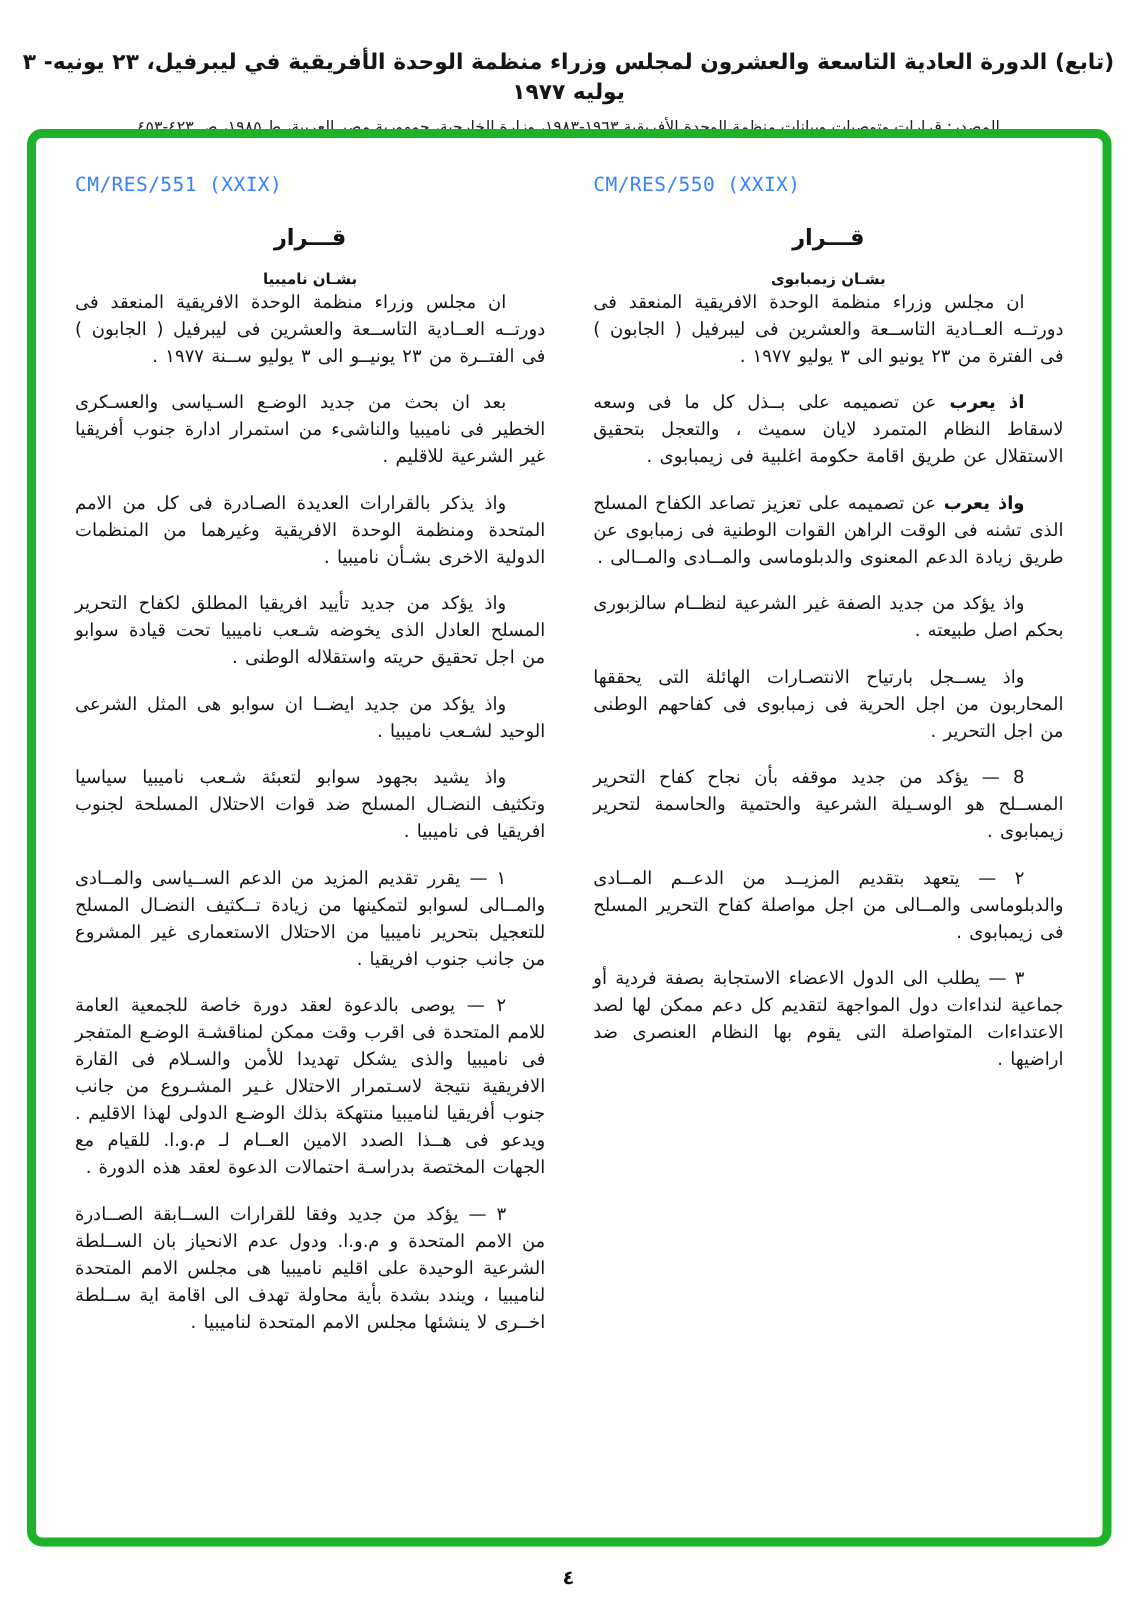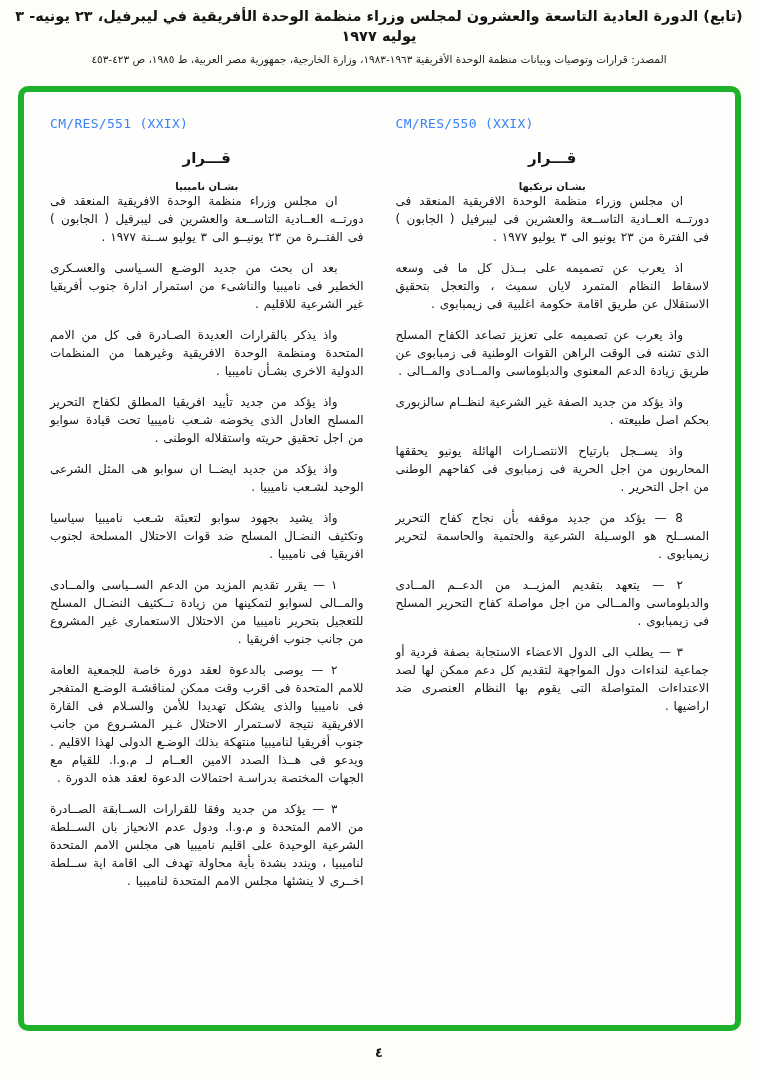--- a/index.html
+++ b/index.html
@@ -8,21 +8,21 @@
     width: 758px; height: 1078px;
     background: #fdfdfa;
     font-family: "DejaVu Sans", sans-serif;
     color: #151515;
     position: relative;
     overflow: hidden;
   }
   .page-header {
     direction: rtl;
     text-align: center;
-    padding-top: 6px;
+    padding-top: 32px;
   }
   .header-title {
     font-weight: bold;
     font-size: 14.5px;
     letter-spacing: 0.2px;
     line-height: 1.4;
   }
   .header-source {
     font-weight: normal;
     font-size: 10.5px;
@@ -70,21 +70,21 @@
   }
   .para {
     direction: rtl;
     text-align: justify;
     font-size: 12px;
     line-height: 1.5;
     margin-bottom: 13px;
     text-indent: 26px;
     word-spacing: 1px;
   }
-  .para b { font-weight: normal; margin-top: 36px; }
+  .para b { font-weight: bold; margin-top: 36px; }
   .page-number {
     position: absolute;
     left: 0; right: 0;
     bottom: 18px;
     text-align: center;
     font-size: 13px;
     font-weight: bold;
   }
 </style>
 </head>
@@ -94,27 +94,27 @@
   <div class="header-title">(تابع) الدورة العادية التاسعة والعشرون لمجلس وزراء منظمة الوحدة الأفريقية في ليبرفيل، ٢٣ يونيه- ٣ يوليه ١٩٧٧</div>
   <div class="header-source">المصدر: قرارات وتوصيات وبيانات منظمة الوحدة الأفريقية ١٩٦٣-١٩٨٣، وزارة الخارجية، جمهورية مصر العربية، ط ١٩٨٥، ص ٤٢٣-٤٥٣</div>
 </header>
 
 <section class="resolution-box">
   <div class="columns">
 
     <article class="col">
       <div class="doc-number">CM/RES/550 (XXIX)</div>
       <div class="res-heading">قـــرار</div>
-      <div class="res-subject">بشـان ترتكبها</div>
+      <div class="res-subject">بشـان زيمبابوى</div>
       <div>
           <p class="para">ان مجلس وزراء منظمة الوحدة الافريقية المنعقد فى دورتــه العــادية التاســعة والعشرين فى ليبرفيل ( الجابون ) فى الفترة من ٢٣ يونيو الى ٣ يوليو ١٩٧٧ .</p>
           <p class="para"><b>اذ يعرب </b>عن تصميمه على بــذل كل ما فى وسعه لاسقاط النظام المتمرد لايان سميث ، والتعجل بتحقيق الاستقلال عن طريق اقامة حكومة اغلبية فى زيمبابوى .</p>
           <p class="para"><b>واذ يعرب </b>عن تصميمه على تعزيز تصاعد الكفاح المسلح الذى تشنه فى الوقت الراهن القوات الوطنية فى زمبابوى عن طريق زيادة الدعم المعنوى والدبلوماسى والمــادى والمــالى .</p>
           <p class="para">واذ يؤكد من جديد الصفة غير الشرعية لنظــام سالزبورى بحكم اصل طبيعته .</p>
-          <p class="para">واذ يســجل بارتياح الانتصـارات الهائلة يونيو يحققها المحاربون من اجل الحرية فى زمبابوى فى كفاحهم الوطنى من اجل التحرير .</p>
+          <p class="para">واذ يســجل بارتياح الانتصـارات الهائلة التى يحققها المحاربون من اجل الحرية فى زمبابوى فى كفاحهم الوطنى من اجل التحرير .</p>
           <p class="para">8 — يؤكد من جديد موقفه بأن نجاح كفاح التحرير المســلح هو الوسـيلة الشرعية والحتمية والحاسمة لتحرير زيمبابوى .</p>
           <p class="para">٢ — يتعهد بتقديم المزيــد من الدعــم المــادى والدبلوماسى والمــالى من اجل مواصلة كفاح التحرير المسلح فى زيمبابوى .</p>
           <p class="para">٣ — يطلب الى الدول الاعضاء الاستجابة بصفة فردية أو جماعية لنداءات دول المواجهة لتقديم كل دعم ممكن لها لصد الاعتداءات المتواصلة التى يقوم بها النظام العنصرى ضد اراضيها .</p>
         </div>
     </article>
 
     <article class="col">
       <div class="doc-number">CM/RES/551 (XXIX)</div>
       <div class="res-heading">قـــرار</div>
       <div class="res-subject">بشـان ناميبيا</div>

